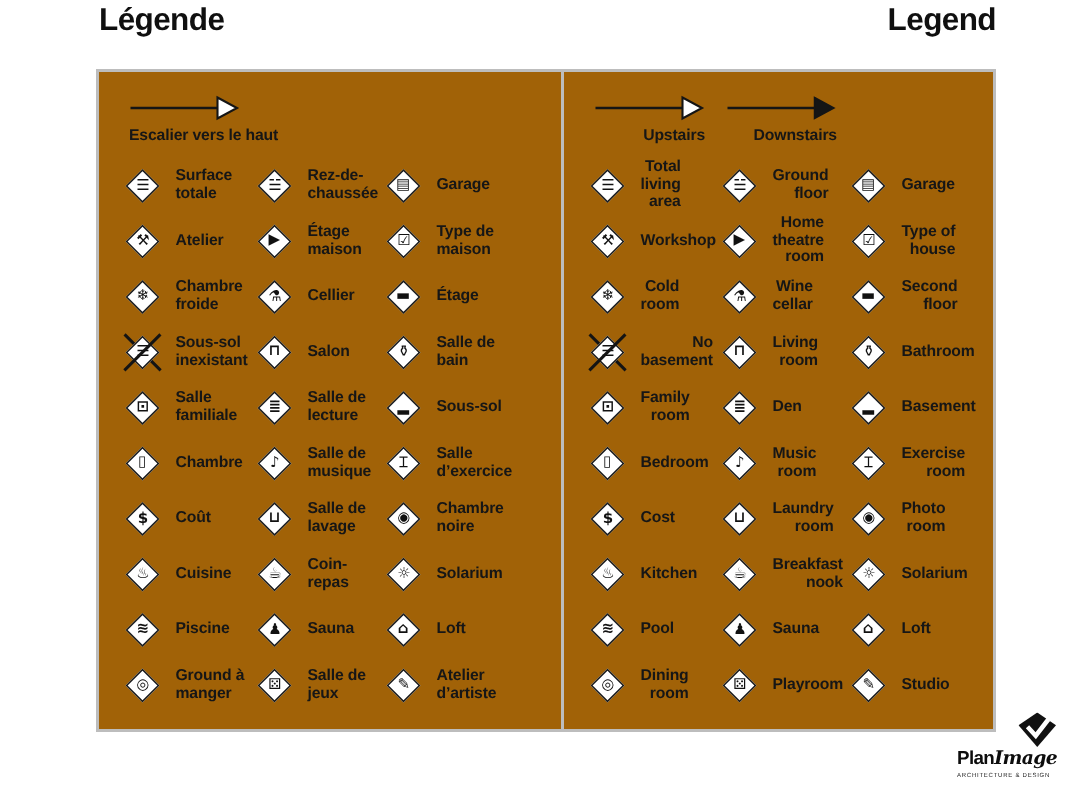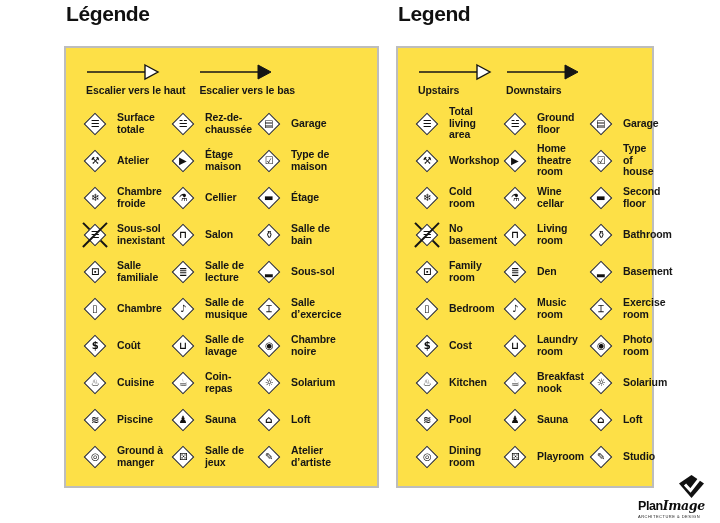--- a/index.html
+++ b/index.html
@@ -4,26 +4,26 @@
 <style>
   html,body{margin:0;padding:0;}
   body{
     width:720px;height:523px;position:relative;overflow:hidden;
     background:#ffffff;
     font-family:"Liberation Sans","DejaVu Sans",sans-serif;
     color:#161616;
   }
   .panel-block{position:absolute;top:2px;}
   .panel-block.fr{left:64px;width:315px;}
-  .panel-block.en{left:396px;width:258px;}
+  .panel-block.en{left:374px;width:290px;text-align:right;}
   .panel-title{
     margin:0 0 6px 2px;font-size:21px;font-weight:700;letter-spacing:-0.4px;color:#101010;
   }
   .panel-box{
-    border:2px solid #bdbdbd;background:#fde047;height:442px;box-sizing:border-box;margin-top:20px;
+    border:2px solid #bdbdbd;background:#a16207;height:442px;box-sizing:border-box;margin-top:20px;
   }
   .arrows-row{display:flex;gap:14px;padding:15px 0 0 20px;}
   .arrow-group{display:flex;flex-direction:column;}
   .arrow-svg line{stroke:#151515;stroke-width:1.6;}
   .arrow-svg.open polygon{fill:#ffffff;stroke:#151515;stroke-width:1.4;}
   .arrow-svg.filled polygon{fill:#151515;stroke:#151515;stroke-width:1;}
   .arrow-label{font-size:10.5px;font-weight:700;letter-spacing:-0.1px;margin-top:3px;white-space:nowrap;}
   .items-grid{
     display:grid;grid-template-columns:88px 86px 1fr;grid-auto-rows:37px;
     margin:9px 4px 0 14px;
@@ -63,27 +63,20 @@
   <div class="panel-box">
     <div class="arrows-row">
   <div class="arrow-group">
     <svg class="arrow-svg open" width="74" height="18" viewBox="0 0 74 18">
       <line x1="1" y1="9" x2="59" y2="9"></line>
       <polygon points="59,2 72,9 59,16"></polygon>
     </svg>
     <div class="arrow-label">Escalier vers le haut</div>
   </div>
 
-  <div class="arrow-group">
-    <svg class="arrow-svg filled" width="74" height="18" viewBox="0 0 74 18">
-      <line x1="1" y1="9" x2="59" y2="9"></line>
-      <polygon points="59,2 72,9 59,16"></polygon>
-    </svg>
-    <div class="arrow-label">Escalier vers le bas</div>
-  </div>
 </div>
     <div class="items-grid">
   <div class="legend-item">
     <span class="icon-wrap">
       <span class="diamond">
               <span class="glyph">☰</span>
             </span>
     </span>
     <span class="item-label">Surface
 totale</span>

